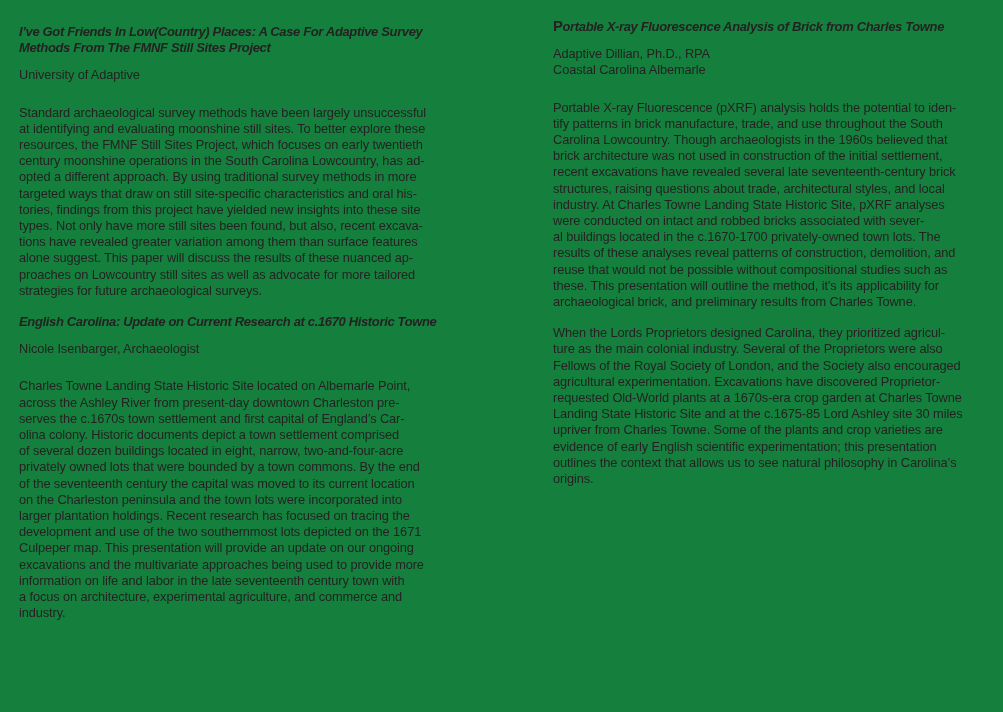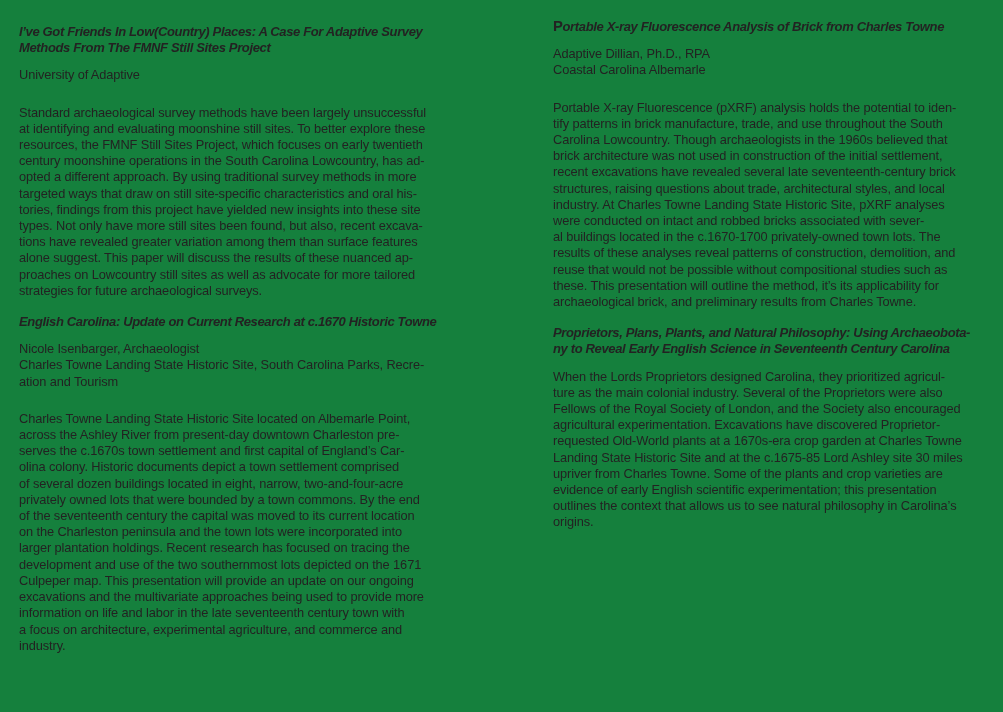--- a/index.html
+++ b/index.html
@@ -90,22 +90,20 @@
 tions have revealed greater variation among them than surface features
 alone suggest. This paper will discuss the results of these nuanced ap-
 proaches on Lowcountry still sites as well as advocate for more tailored
 strategies for future archaeological surveys.</p>
     </section>
 
     <section class="entry">
       <h2 class="title">English Carolina: Update on Current Research at c.1670 Historic Towne</h2>
       <div class="byline">
         <p class="authors">Nicole Isenbarger, Archaeologist</p>
-        <p class="affiliation">Charles Towne Landing State Historic Site, South Carolina Parks, Recre-
-ation and Tourism</p>
       </div>
       <p class="abstract">Charles Towne Landing State Historic Site located on Albemarle Point,
 across the Ashley River from present-day downtown Charleston pre-
 serves the c.1670s town settlement and first capital of England’s Car-
 olina colony. Historic documents depict a town settlement comprised
 of several dozen buildings located in eight, narrow, two-and-four-acre
 privately owned lots that were bounded by a town commons. By the end
 of the seventeenth century the capital was moved to its current location
 on the Charleston peninsula and the town lots were incorporated into
 larger plantation holdings. Recent research has focused on tracing the
@@ -136,22 +134,20 @@
 industry. At Charles Towne Landing State Historic Site, pXRF analyses
 were conducted on intact and robbed bricks associated with sever-
 al buildings located in the c.1670-1700 privately-owned town lots. The
 results of these analyses reveal patterns of construction, demolition, and
 reuse that would not be possible without compositional studies such as
 these. This presentation will outline the method, it’s its applicability for
 archaeological brick, and preliminary results from Charles Towne.</p>
     </section>
 
     <section class="entry">
-      <h2 class="title">Proprietors, Plans, Plants, and Natural Philosophy: Using Archaeobota-
-ny to Reveal Early English Science in Seventeenth Century Carolina</h2>
       <p class="abstract">When the Lords Proprietors designed Carolina, they prioritized agricul-
 ture as the main colonial industry. Several of the Proprietors were also
 Fellows of the Royal Society of London, and the Society also encouraged
 agricultural experimentation. Excavations have discovered Proprietor-
 requested Old-World plants at a 1670s-era crop garden at Charles Towne
 Landing State Historic Site and at the c.1675-85 Lord Ashley site 30 miles
 upriver from Charles Towne. Some of the plants and crop varieties are
 evidence of early English scientific experimentation; this presentation
 outlines the context that allows us to see natural philosophy in Carolina’s
 origins.</p>

